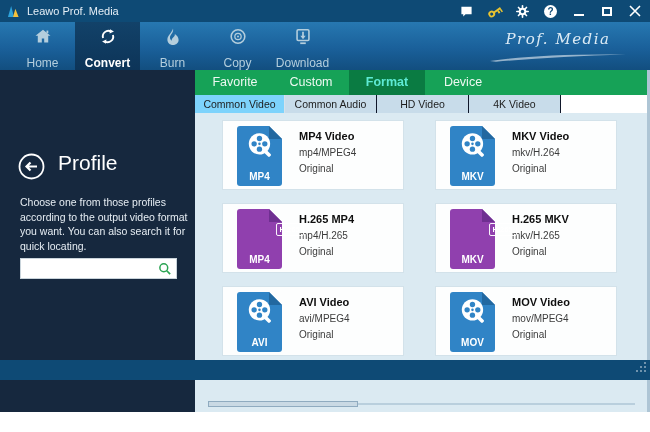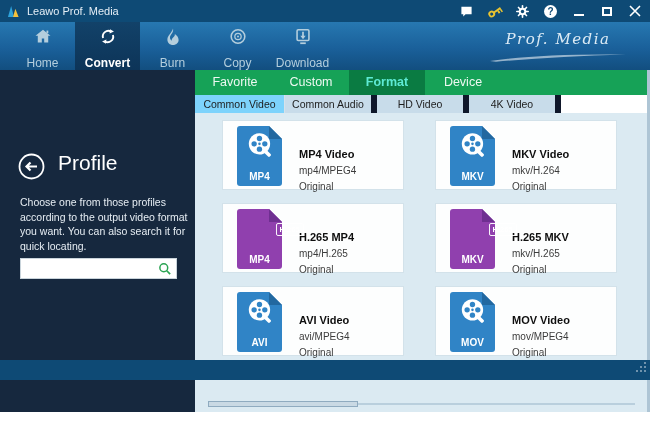--- a/index.html
+++ b/index.html
@@ -41,39 +41,39 @@
     font-size:11px; padding:0 4px; background:transparent; }
   .search-icon { position:absolute; right:4px; top:3px; }
 
   
   .main { position:absolute; top:70px; left:195px; width:455px; height:342px; border-right:3px solid #aec5d5; background:var(--content-bg,#dbeaf2); }
   .tabbar { height:25px; background:var(--accent-green,#16a257); display:flex; padding-left:2px; }
   .tab { width:76px; line-height:25px; text-align:center; font-size:12.5px; color:#eef9f2; }
   .tab.active { background:var(--tab-active-green,#0a7b42); color:#5eead4; font-weight:bold;text-align:center; }
   .subtabbar { height:18px; background:#ffffff; display:flex; }
   .subtab { line-height:18px; text-align:center; font-size:10.5px; color:#1d1d1d;
-    background:#c8dcea; border-right:6px solid #0f172a; }
+    background:#c8dcea; border-right:1px solid #0f172a; }
   .subtab:nth-child(1){ width:90px; } .subtab:nth-child(2){ width:92px; }
   .subtab:nth-child(3){ width:92px; } .subtab:nth-child(4){ width:92px; }
   .subtab.active { background:#7dd3fc; border-right:1px solid #d6e2ea; }
 
   .content { position:relative; height:299px; }
   .grid { display:grid; grid-template-columns:182px 182px; grid-auto-rows:70px; gap:13px 31px; padding:7px 0 0 27px; }
   .profile-card { background:#fdfefe; border:1px solid #d3e2ea; display:flex; }
   .ficon { position:relative; width:45px; height:60px; margin:5px 0 0 14px; border-radius:3px; background:var(--main,#3084c6); }
   .ficon .cut  { position:absolute; top:0; right:0; width:13px; height:13px; background:#fdfefe;
     clip-path:polygon(0 0,100% 0,100% 100%); }
   .ficon .fold { position:absolute; top:0; right:0; width:13px; height:13px; background:var(--fold,#2268a0);
     clip-path:polygon(0 0,100% 100%,0 100%); }
   .reel { position:absolute; top:4px; left:50%; transform:translateX(-50%); }
   .ficon-badge { position:absolute; bottom:4px; width:100%; text-align:center; font-size:10px; font-weight:bold; color:#fff; }
   .h265-overlay { display:none; position:absolute; top:14px; left:50%; transform:translateX(-50%);
     border:1px solid rgba(255,255,255,.95); border-radius:2px; padding:1px 3px; font-size:7.5px; font-weight:bold; color:#fff; white-space:nowrap; }
   .profile-card.h265 .h265-overlay { display:block;margin-left:30px; }
-  .pinfo { margin-left:17px; padding-top:9px;margin-top:18px; }
+  .pinfo { margin-left:17px; padding-top:9px; }
   .pname { font-size:11px; font-weight:bold; color:#0f0f0f; }
   .pline { font-size:10px; color:#3c3c3c; margin-top:5px; }
 
   .hscroll { position:absolute; bottom:5px; left:13px; width:427px; height:6px; }
   .hscroll-track { position:absolute; top:2px; left:0; width:100%; height:2px; background:#b9cfdd; }
   .hscroll-thumb { position:absolute; top:0; left:0; width:150px; height:6px; background:#c9d9e4; border:1px solid #8fabc0; }
 
   
   .bottombar { position:absolute; bottom:0; left:0; width:650px; height:20px; background:var(--titlebar-blue,#0e4a75); }
   .grip { position:absolute; right:3px; bottom:3px; }

